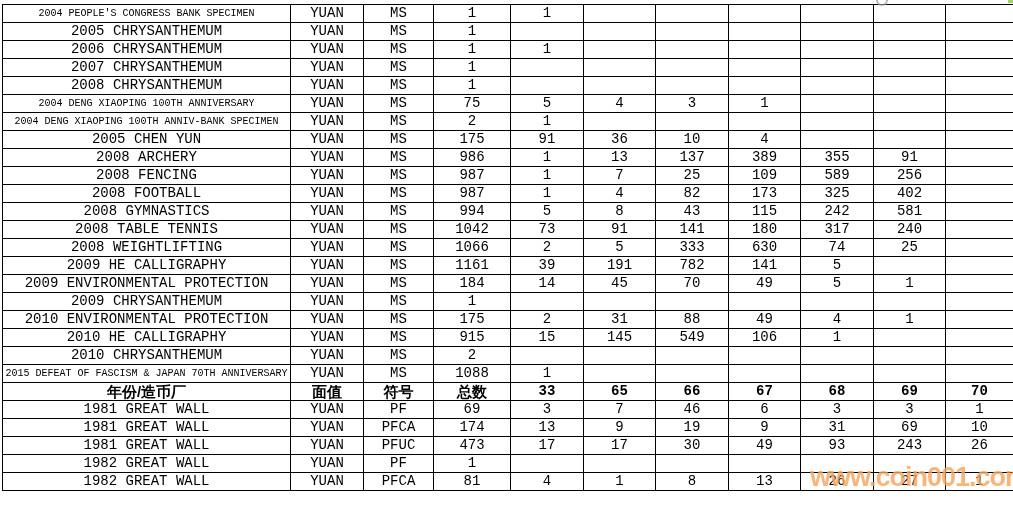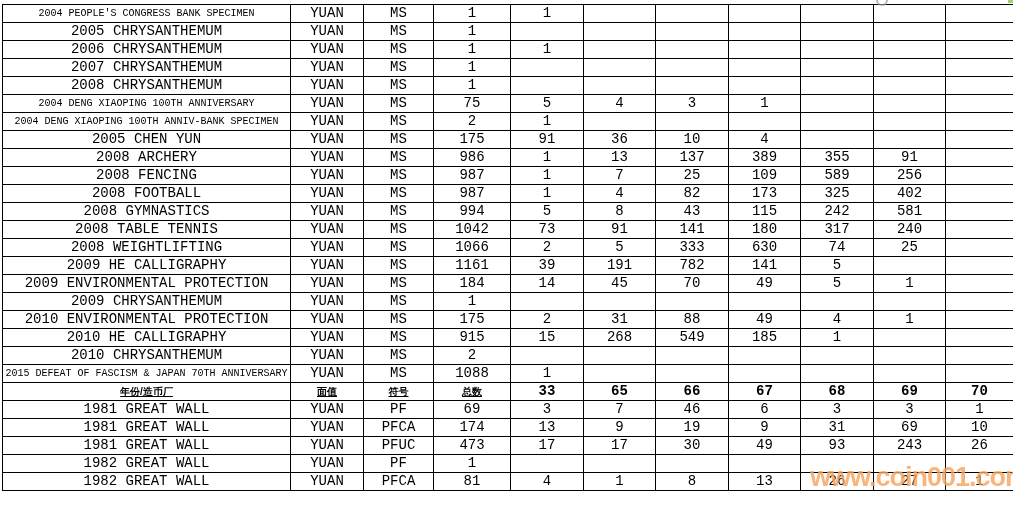--- a/index.html
+++ b/index.html
@@ -12,21 +12,21 @@
     border-collapse:collapse;table-layout:fixed;
   }
   table.grid td{
     border:1px solid #000;height:17px;padding:0;margin:0;
     text-align:center;vertical-align:middle;
     font-size:14px;line-height:17px;white-space:nowrap;overflow:hidden;color:#000;
   }
   tr{height:18px;margin-left:22px;}
   tr.small-name td.name-cell{font-size:10px;letter-spacing:0px;}
   tr.header-row td{font-weight:bold;}
-  tr.header-row td.hdr-cjk{font-size:10px;font-family:"Liberation Sans",sans-serif;text-decoration:underline;}
+  tr.header-row td.hdr-cjk{font-size:15px;font-family:"Liberation Sans",sans-serif;}
   tr.header-row td.hdr-num{font-size:14px;}
   .watermark{
     position:absolute;left:810px;top:462px;z-index:5;
     font-family:"Liberation Sans",sans-serif;font-weight:bold;font-size:27px;
     color:#F7A55F;opacity:0.82;white-space:nowrap;letter-spacing:-1px;
   }
   .top-artifact{
     position:absolute;left:876px;top:-2px;width:8px;height:6px;
     border:2px solid #9a9a9a;border-top:none;border-radius:0 0 7px 7px;opacity:.7;
   }
@@ -286,23 +286,23 @@
           <td>4</td>
           <td>1</td>
           <td></td>
         </tr>
         <tr>
           <td class="name-cell">2010 HE CALLIGRAPHY</td>
           <td>YUAN</td>
           <td>MS</td>
           <td>915</td>
           <td>15</td>
-          <td>268</td>
+          <td>145</td>
           <td>549</td>
-          <td>185</td>
+          <td>106</td>
           <td>1</td>
           <td></td>
           <td></td>
         </tr>
         <tr>
           <td class="name-cell">2010 CHRYSANTHEMUM</td>
           <td>YUAN</td>
           <td>MS</td>
           <td>2</td>
           <td></td>

